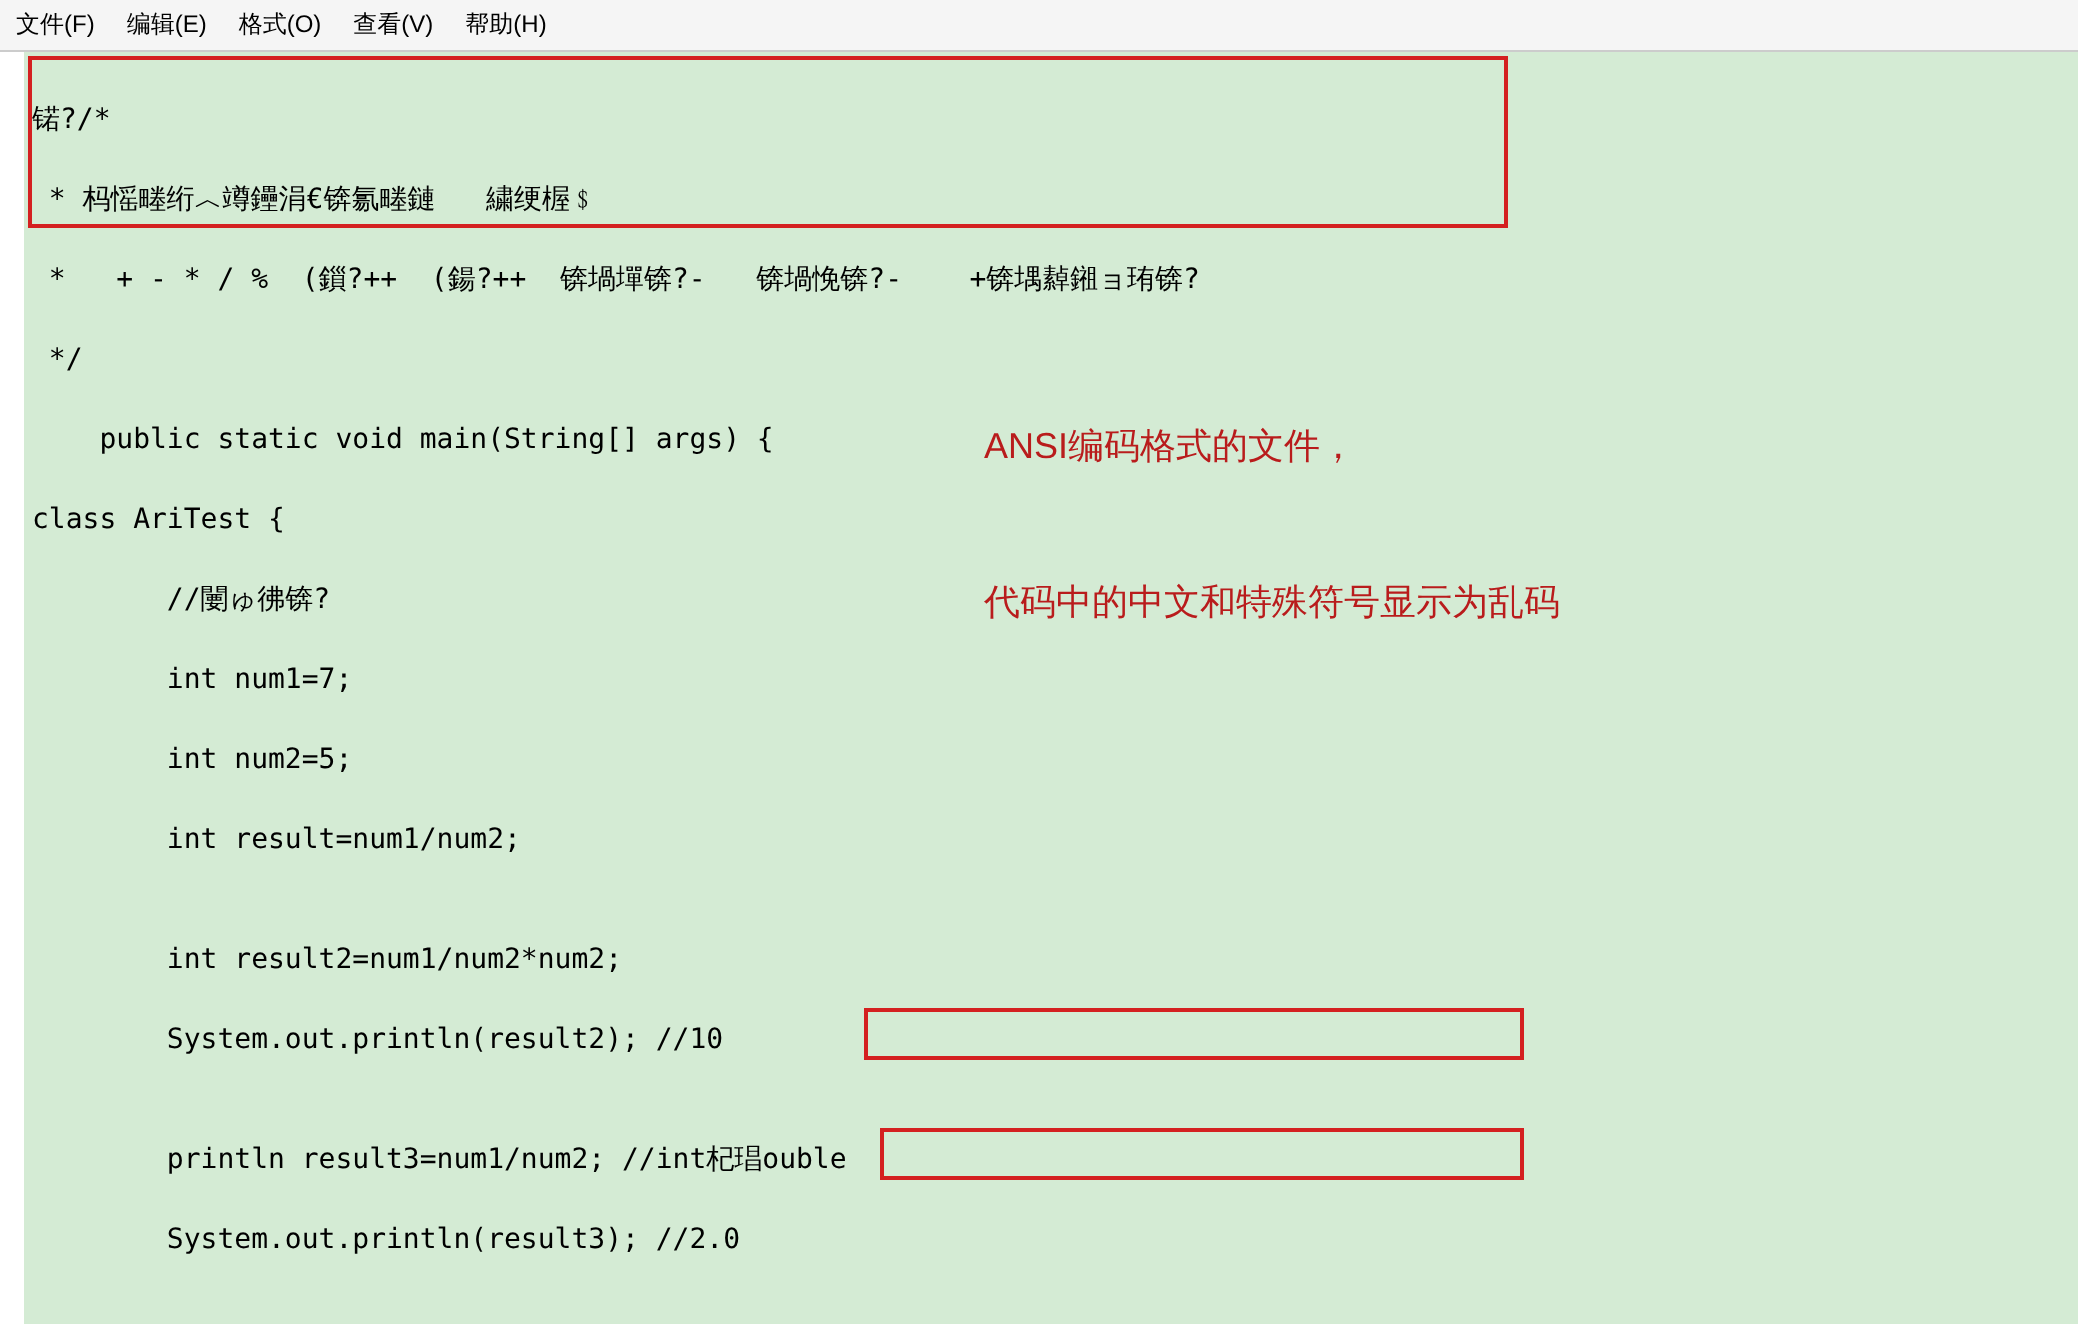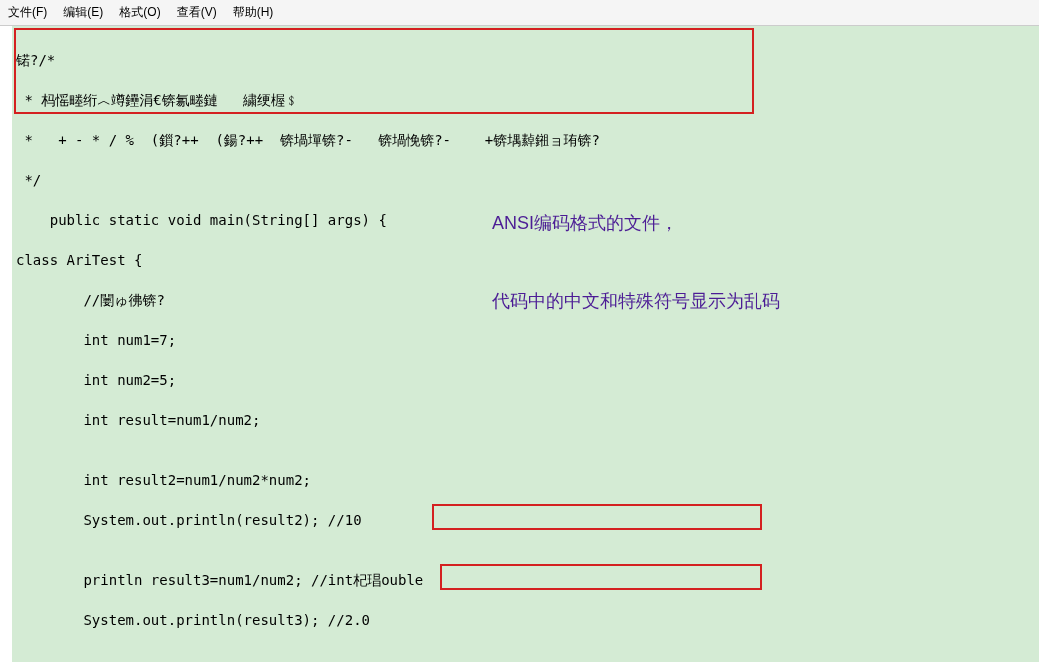--- a/index.html
+++ b/index.html
@@ -44,21 +44,21 @@
       top: 2px;
       left: 2px;
       width: 740px;
       height: 86px;
       pointer-events: none;
     }
     .box-annotation {
       position: absolute;
       top: 132px;
       left: 480px;
-      color: #4c1d95;
+      color: #b91c1c;
       font-family: "Microsoft YaHei", sans-serif;
       font-size: 18px;
       line-height: 26px;
       pointer-events: none;
     }
     .box-inline1 {
       position: absolute;
       border: 2px solid #d42020;
       top: 478px;
       left: 420px;

